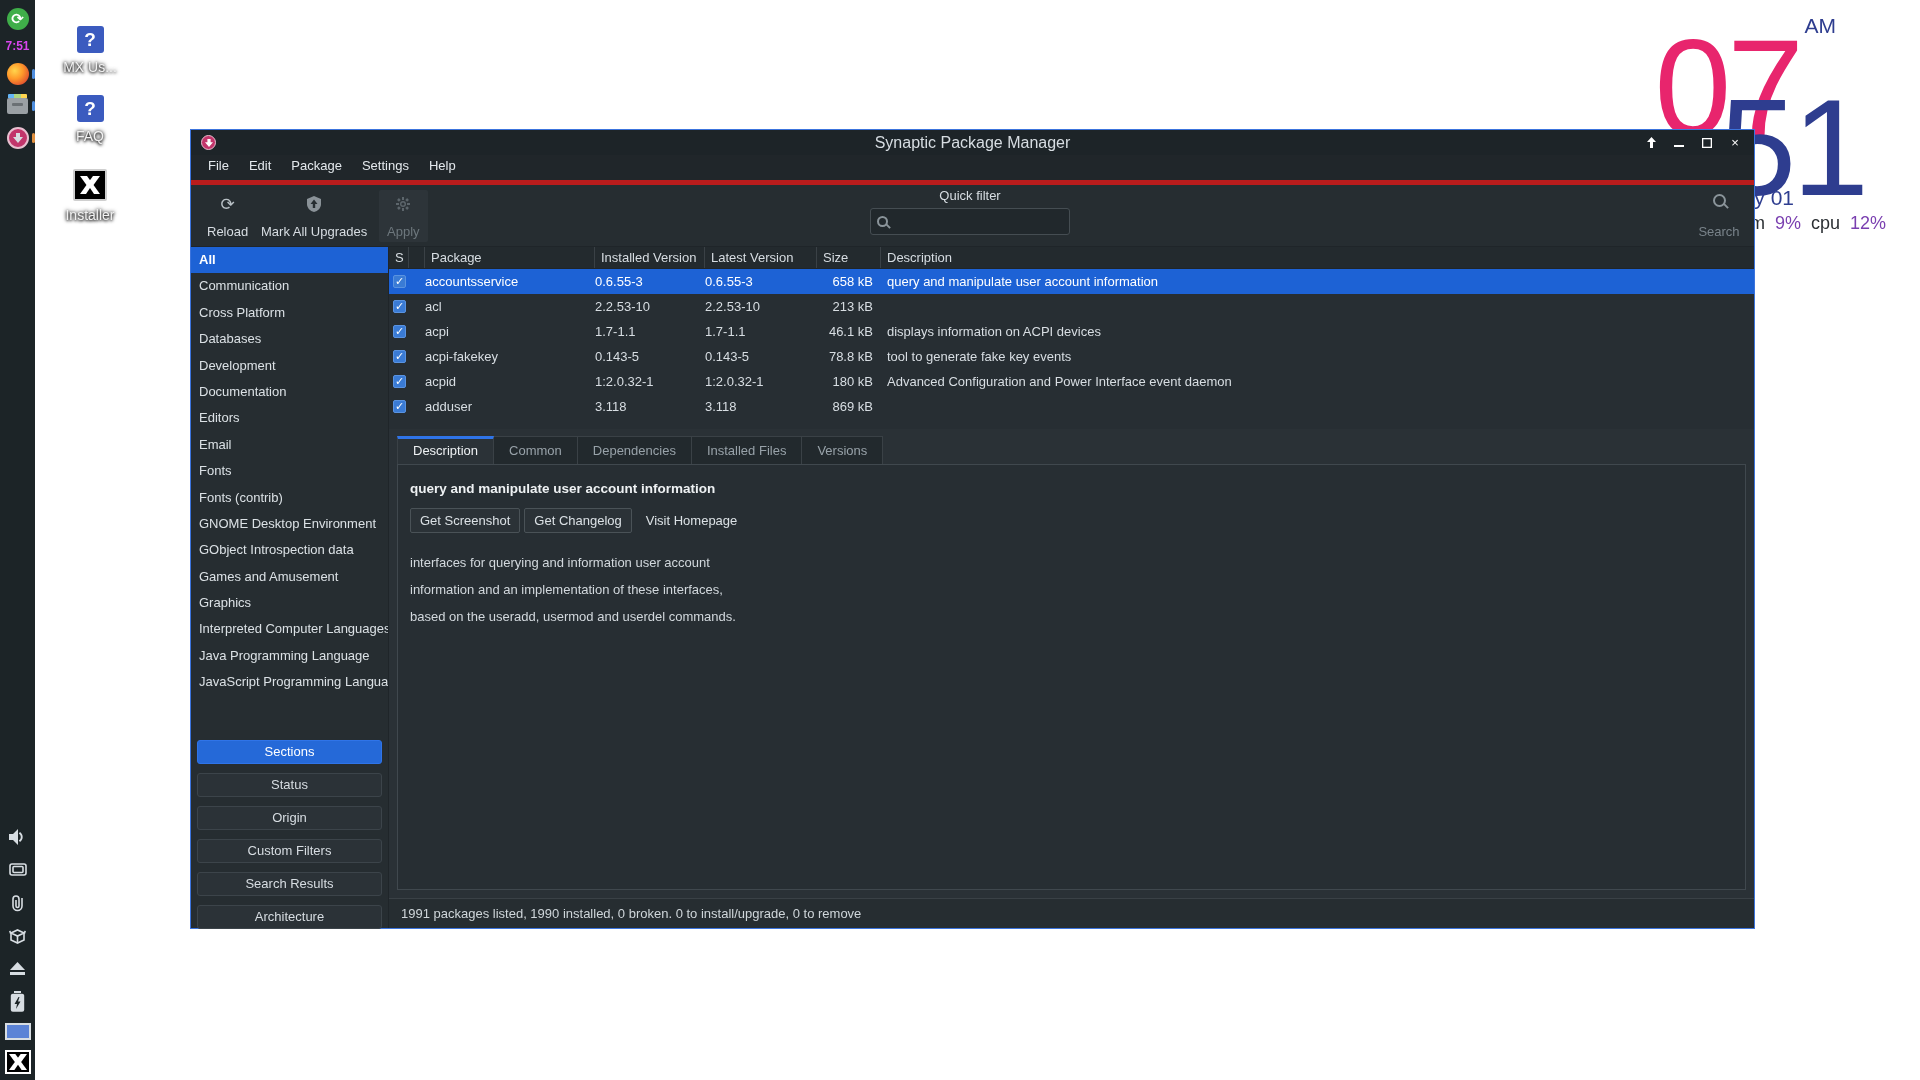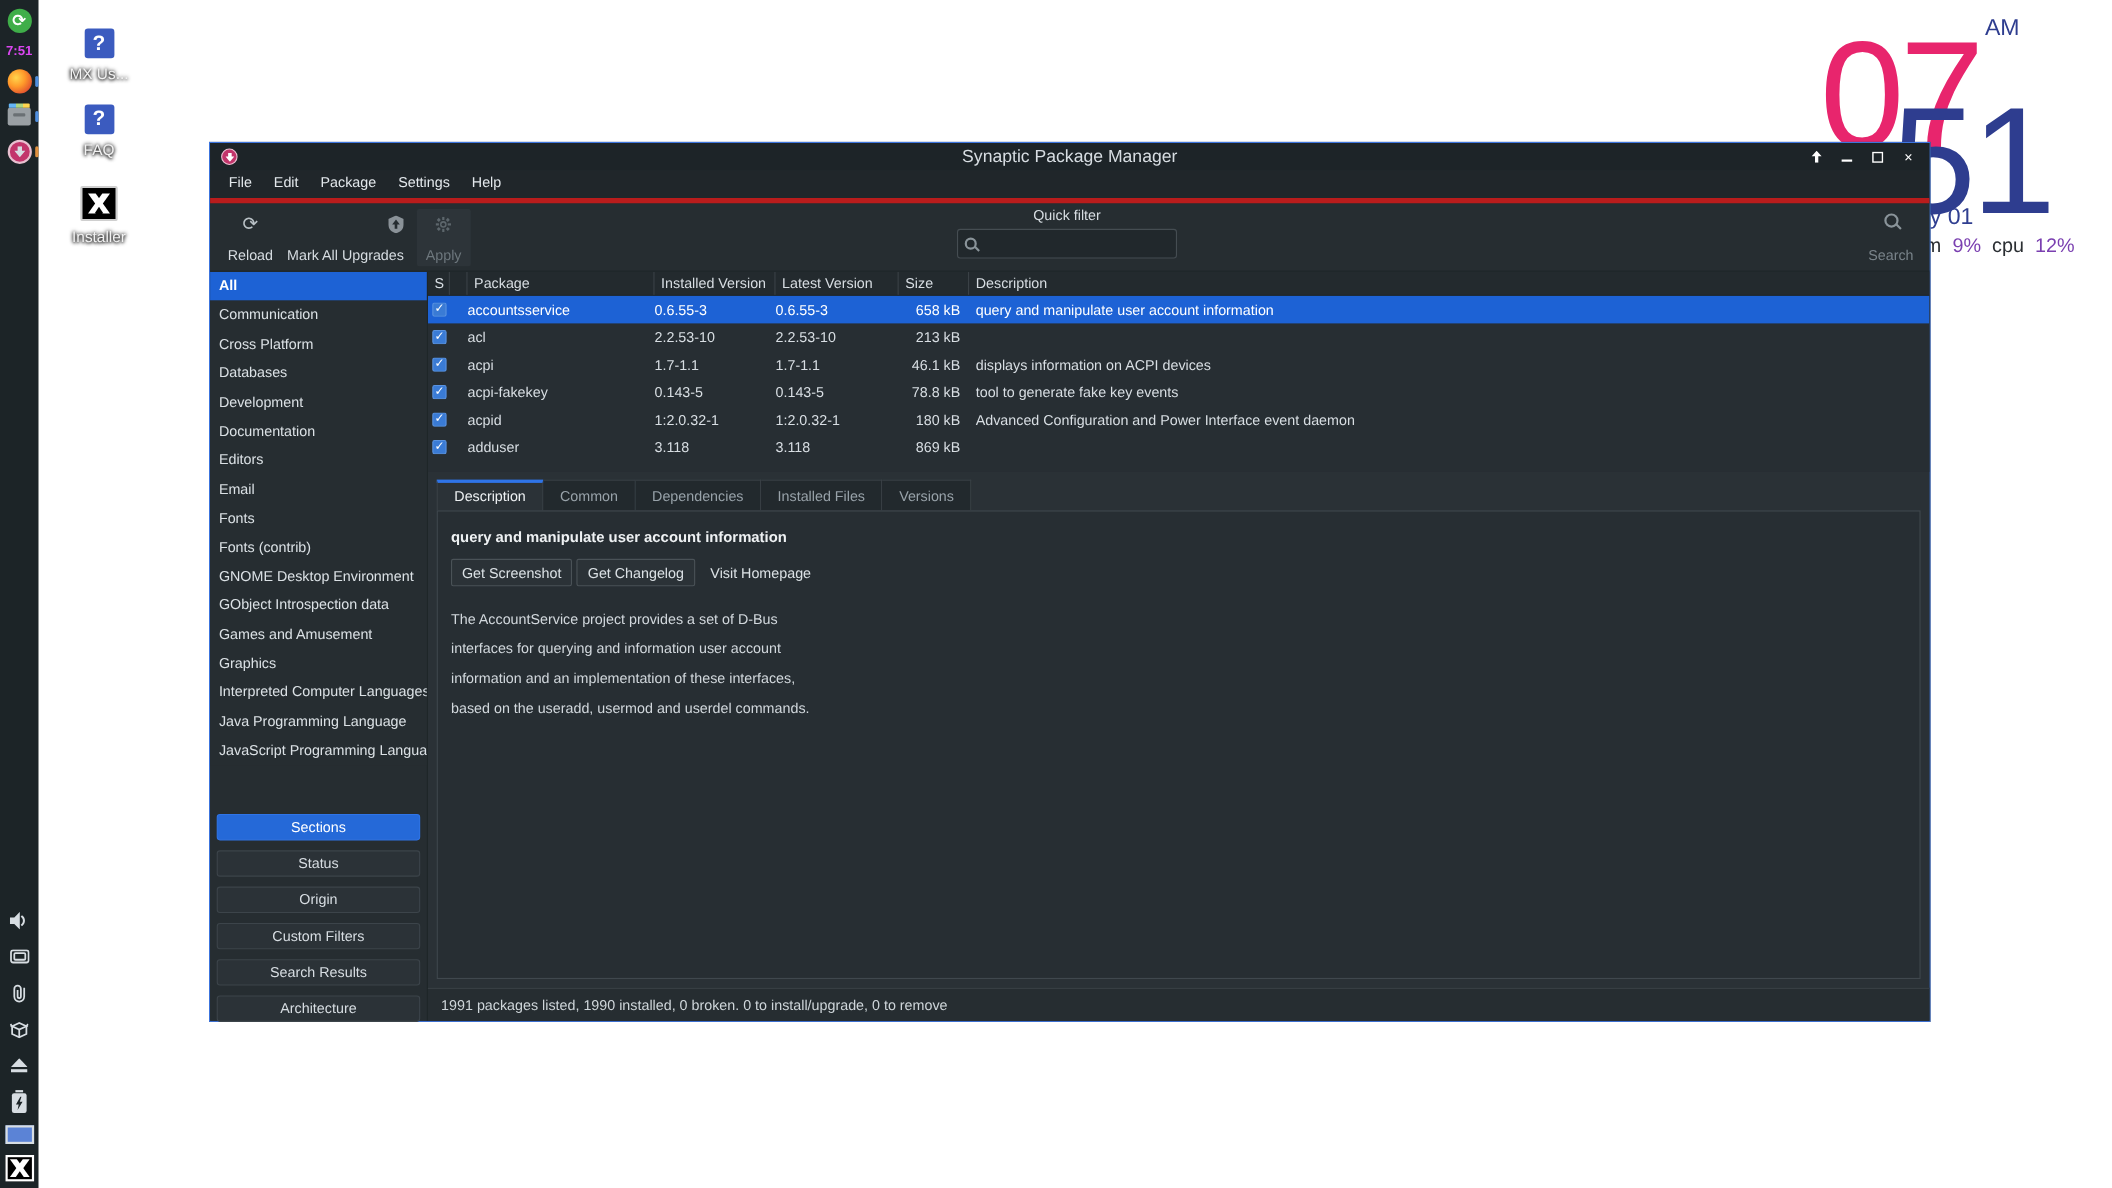--- a/index.html
+++ b/index.html
@@ -258,21 +258,21 @@
     <div class="menu-item">Package</div>
     <div class="menu-item">Settings</div>
     <div class="menu-item">Help</div>
   </div>
 
   <div class="toolbar">
     <div class="tool-item" style="left:8px;">
       <div class="t-ico">⟳</div>
       <div>Reload</div>
     </div>
-    <div class="tool-item" style="left:62px;align-items:flex-end;">
+    <div class="tool-item" style="left:62px;">
       <div class="t-ico">
         <svg width="14" height="16" viewBox="0 0 14 16">
             <path d="M7 0 L14 3 V8 C14 12 11 15 7 16 C3 15 0 12 0 8 V3 Z" fill="#8a9298"></path>
             <path d="M7 3.5 L10.5 8 H8.2 V12 H5.8 V8 H3.5 Z" fill="#262d31"></path>
           </svg>
       </div>
       <div>Mark All Upgrades</div>
     </div>
     <div class="tool-item tool-disabled" style="left:188px;">
       <div class="t-ico">
@@ -423,21 +423,20 @@
           <div class="tab">Versions</div>
         </div>
         <div class="nb-panel">
           <div class="nb-heading">query and manipulate user account information</div>
           <div class="nb-btnrow">
             <div class="nb-btn">Get Screenshot</div>
             <div class="nb-btn">Get Changelog</div>
             <div class="nb-link">Visit Homepage</div>
           </div>
           <div class="nb-para">
-            <div>The AccountService project provides a set of D-Bus</div>
             <div>interfaces for querying and information user account</div>
             <div>information and an implementation of these interfaces,</div>
             <div>based on the useradd, usermod and userdel commands.</div>
           </div>
         </div>
       </div>
 
       <div class="statusbar">1991 packages listed, 1990 installed, 0 broken. 0 to install/upgrade, 0 to remove</div>
     </div>
   </div>

